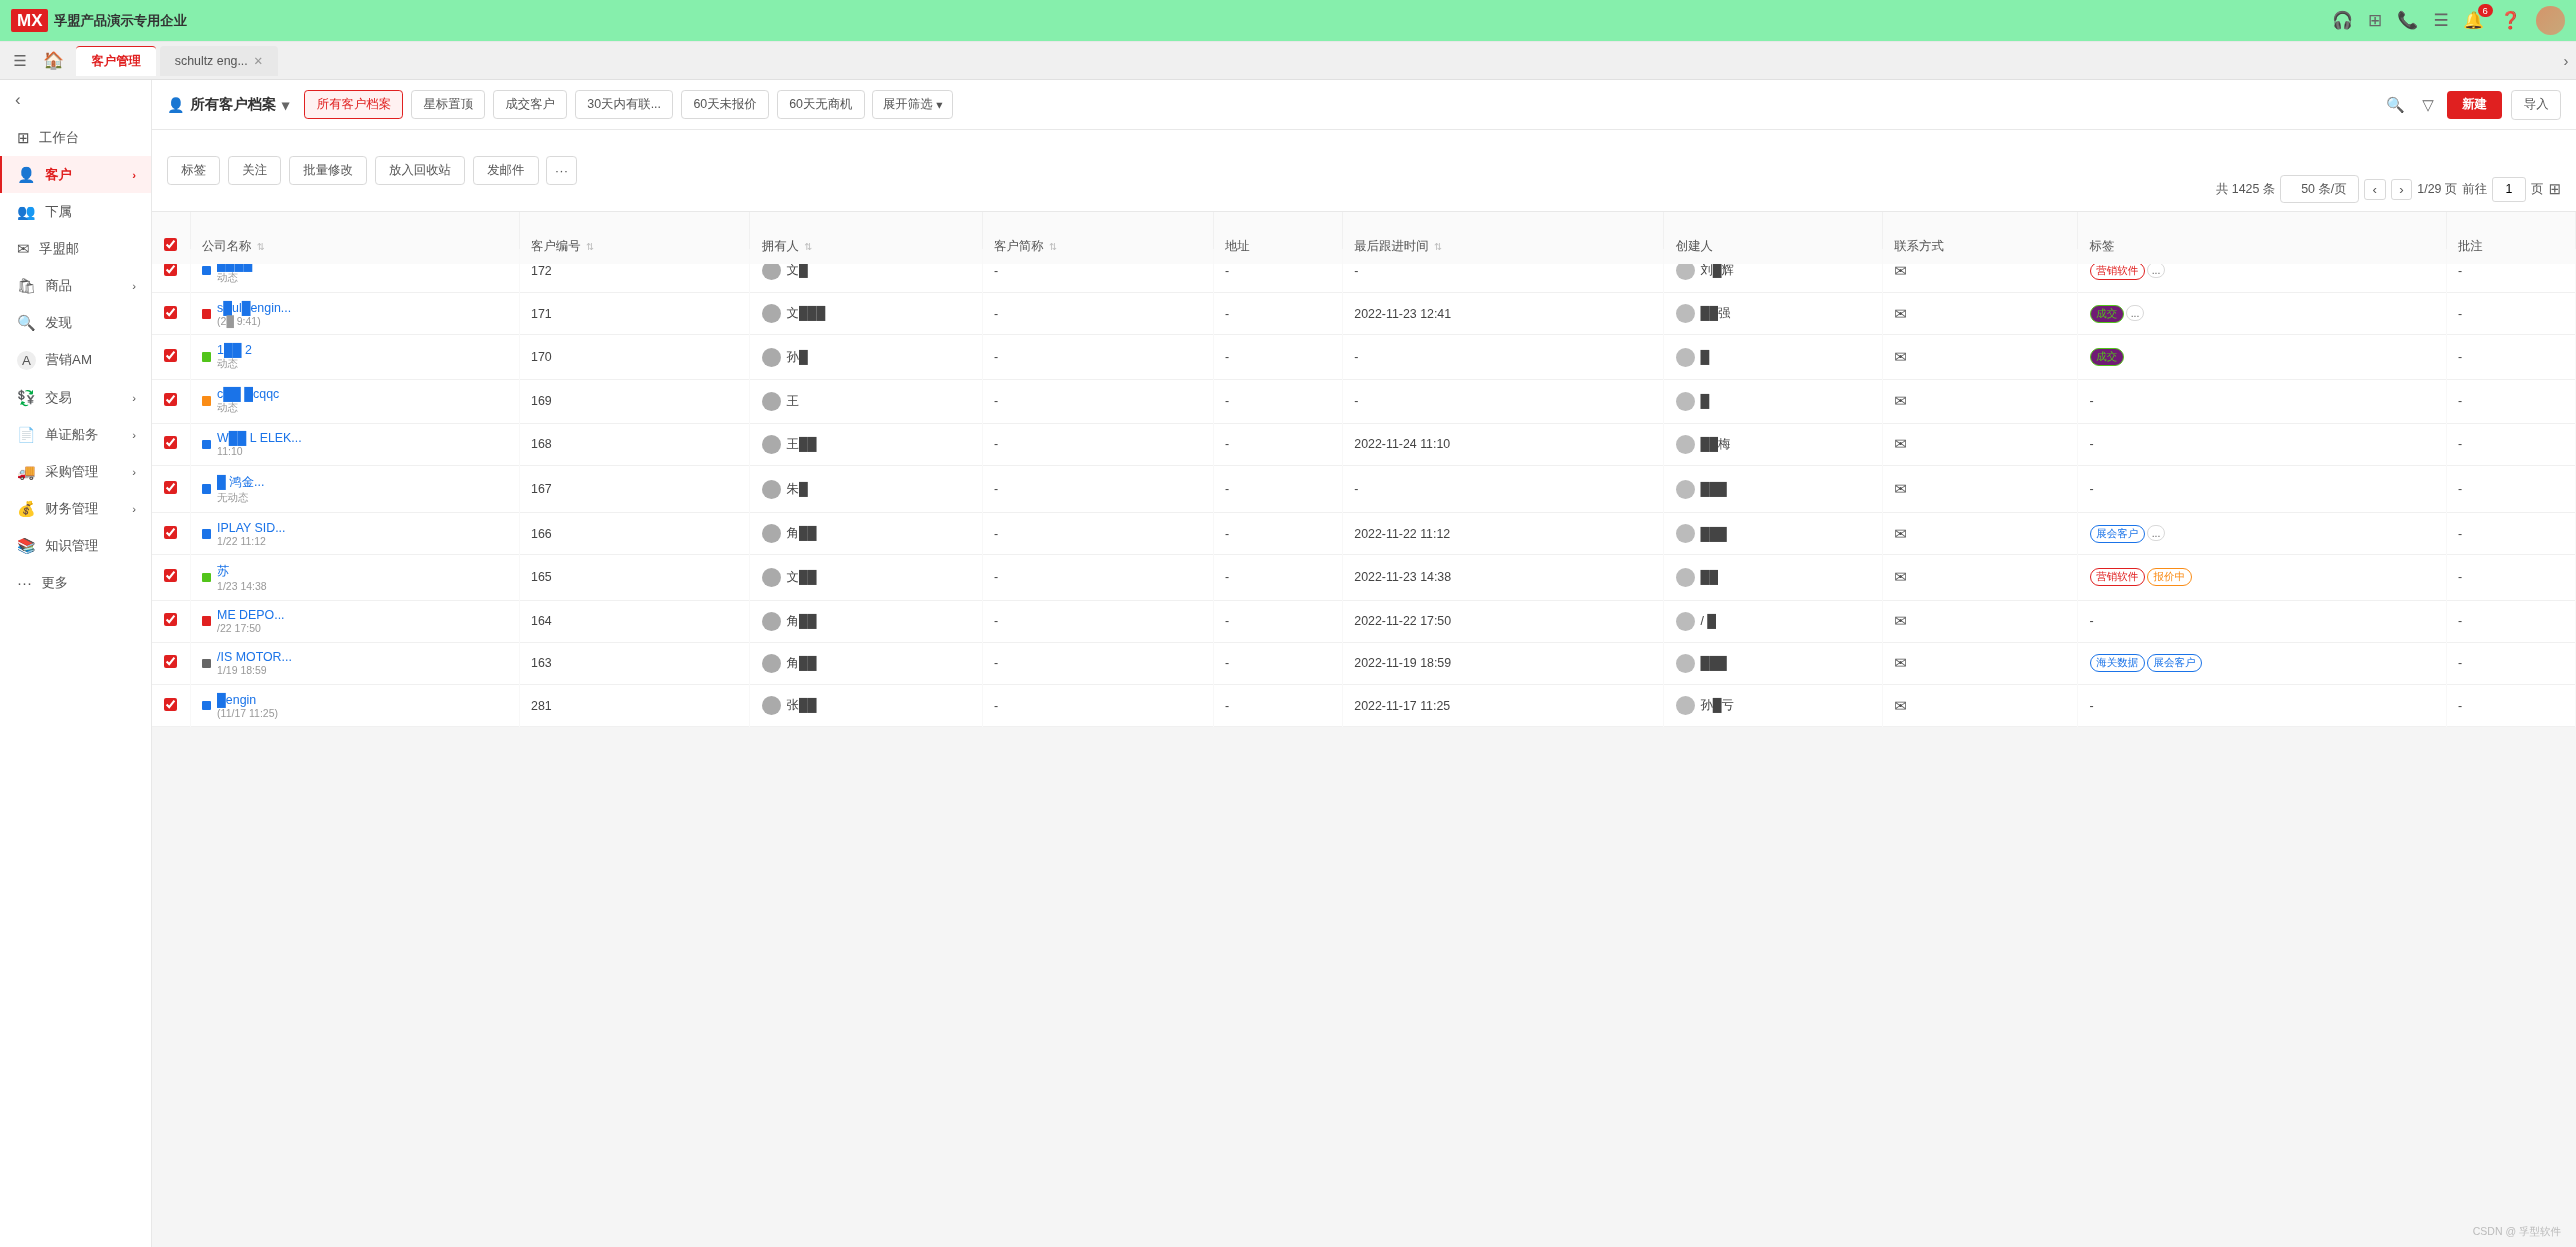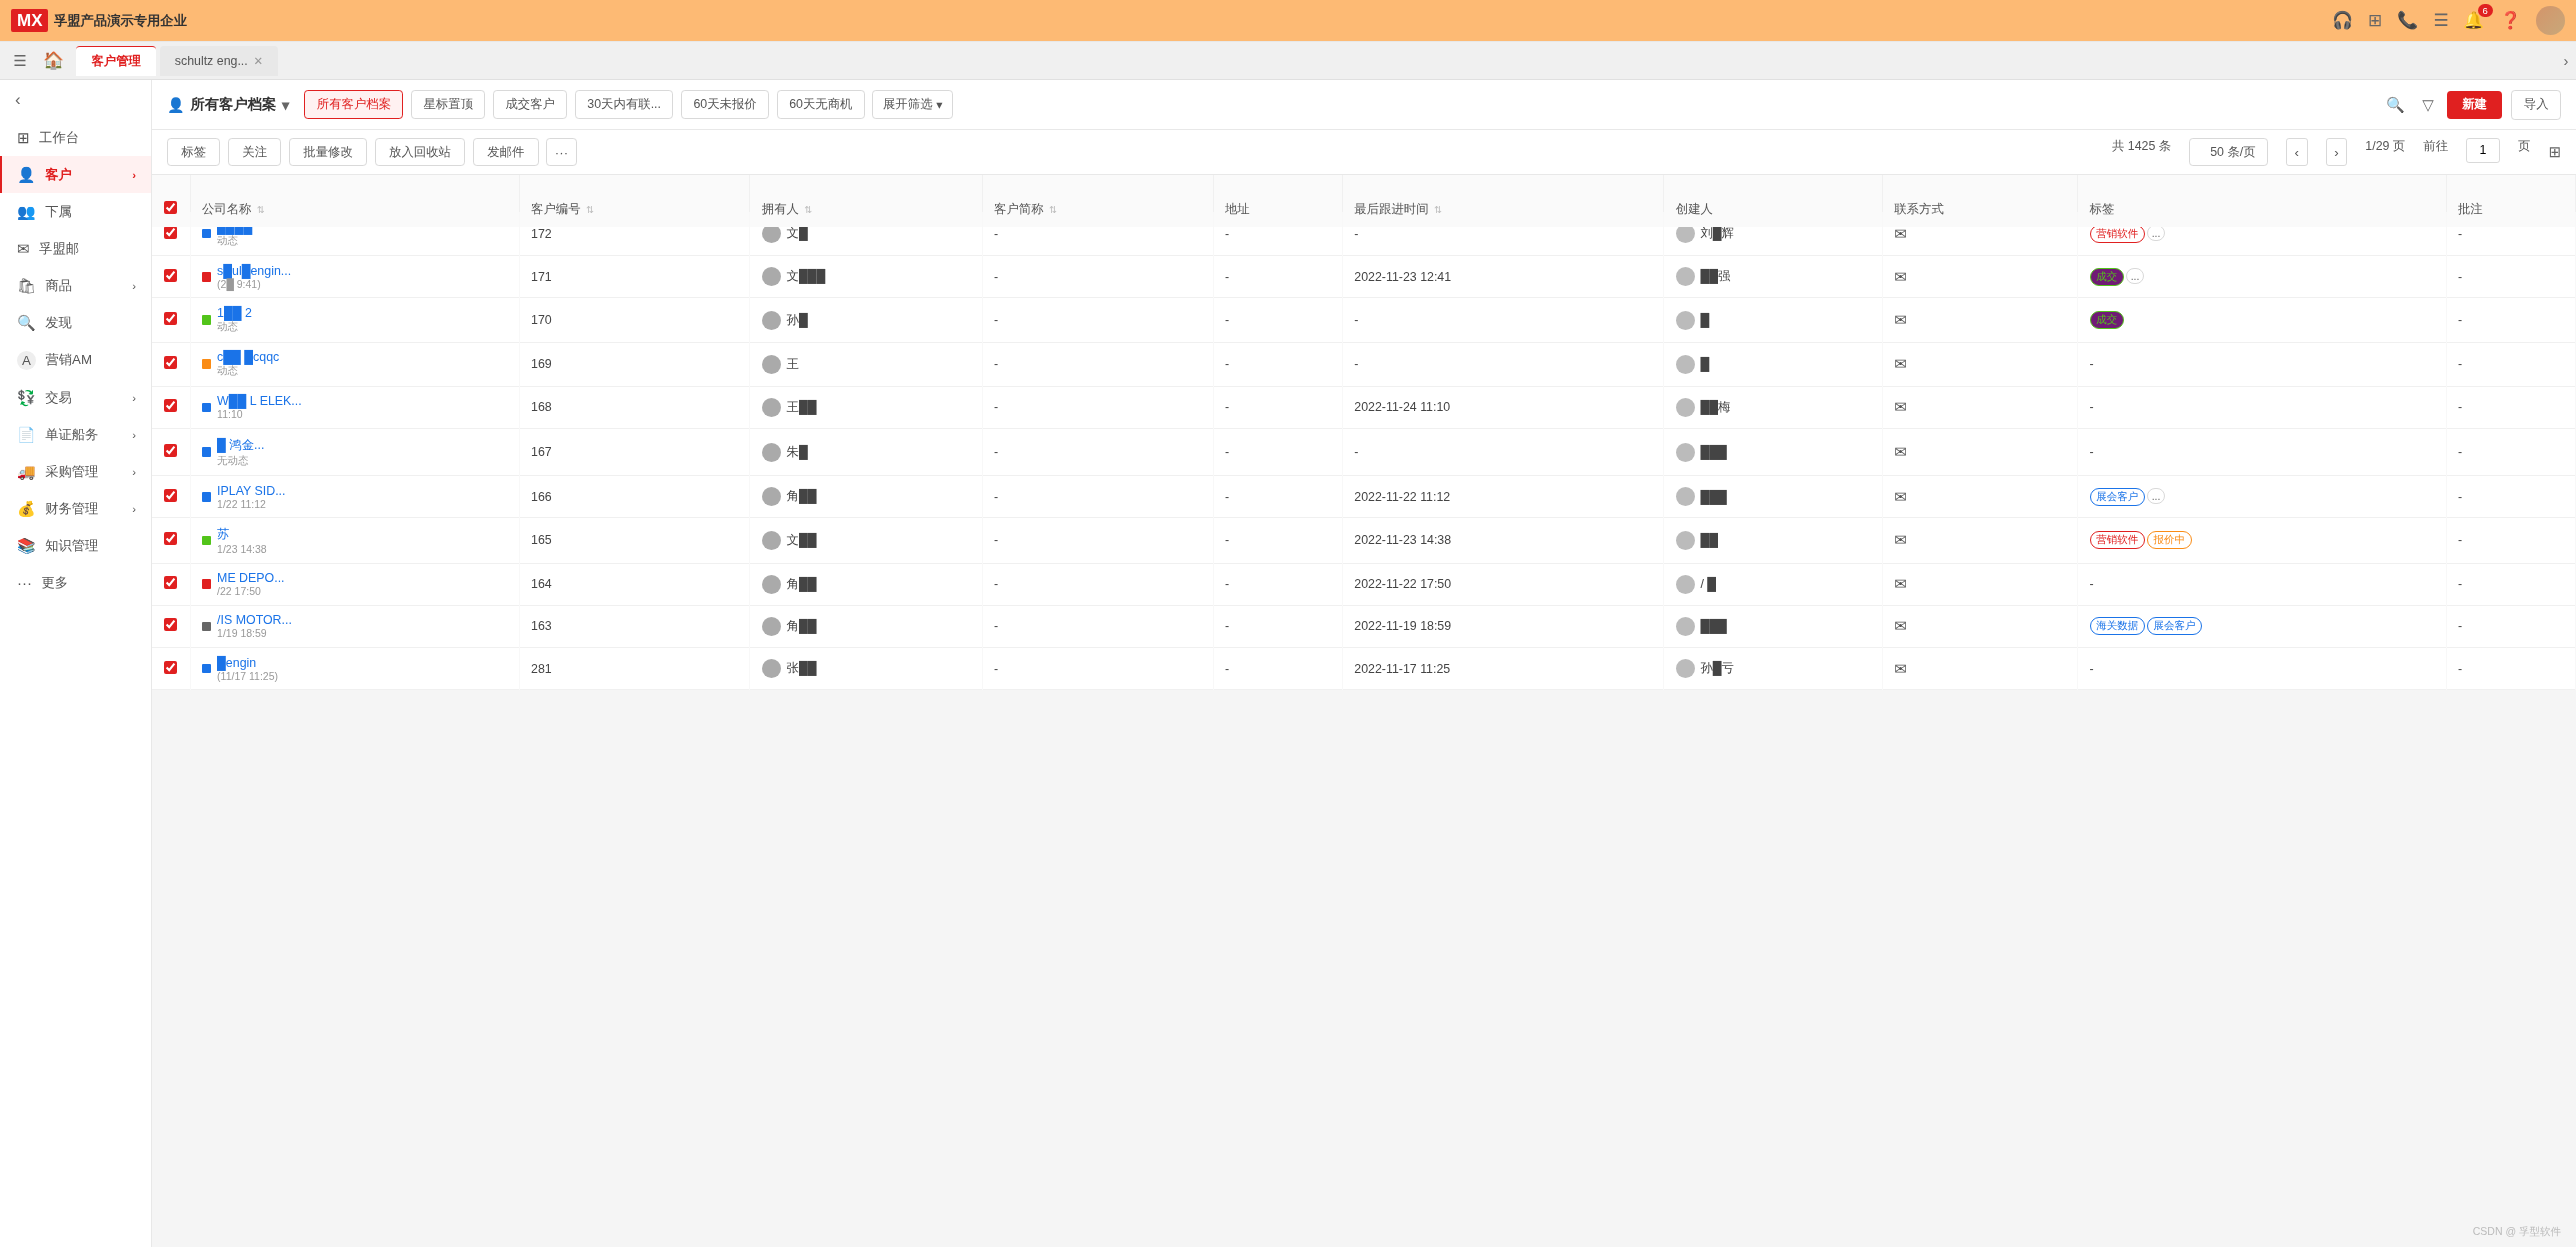--- a/index.html
+++ b/index.html
@@ -1,21 +1,21 @@
 <!DOCTYPE html>
 <html style="font-size:15px"><head>
   <meta charset="utf-8">
   <style>
     * { box-sizing: border-box; margin: 0; padding: 0; }
     body { font-family: 'Microsoft YaHei', Arial, sans-serif; font-size: 12.4px; background: #f5f5f5; color: #333; overflow: hidden; }
 
     
     .top-bar {
       height: 42px;
-      background: #fdba74;
+      background: #86efac;
       border-bottom: 1px solid #e8e8e8;
       display: flex;
       align-items: center;
       padding: 0 11.4px;
       gap: 9.5px;
     }
     .logo-area {
       display: flex;
       align-items: center;
       gap: 5.7px;
@@ -275,23 +275,25 @@
       border: 1px solid #d9d9d9;
       border-radius: 3.8px;
       background: #fff;
       cursor: pointer;
       font-size: 13.3px;
       color: #555;
     }
     .pagination {
       margin-left: auto;
       display: flex;
-      gap: 18px;
+      align-items: center;
+      gap: 5px;
       font-size: 12.4px;
       color: #555;
+      margin-top: 37px;
     }
     .page-btn {
       background: none;
       border: 1px solid #d9d9d9;
       border-radius: 2.9px;
       padding: 1.9px 7.6px;
       cursor: pointer;
       color: #555;
     }
     .page-input {

